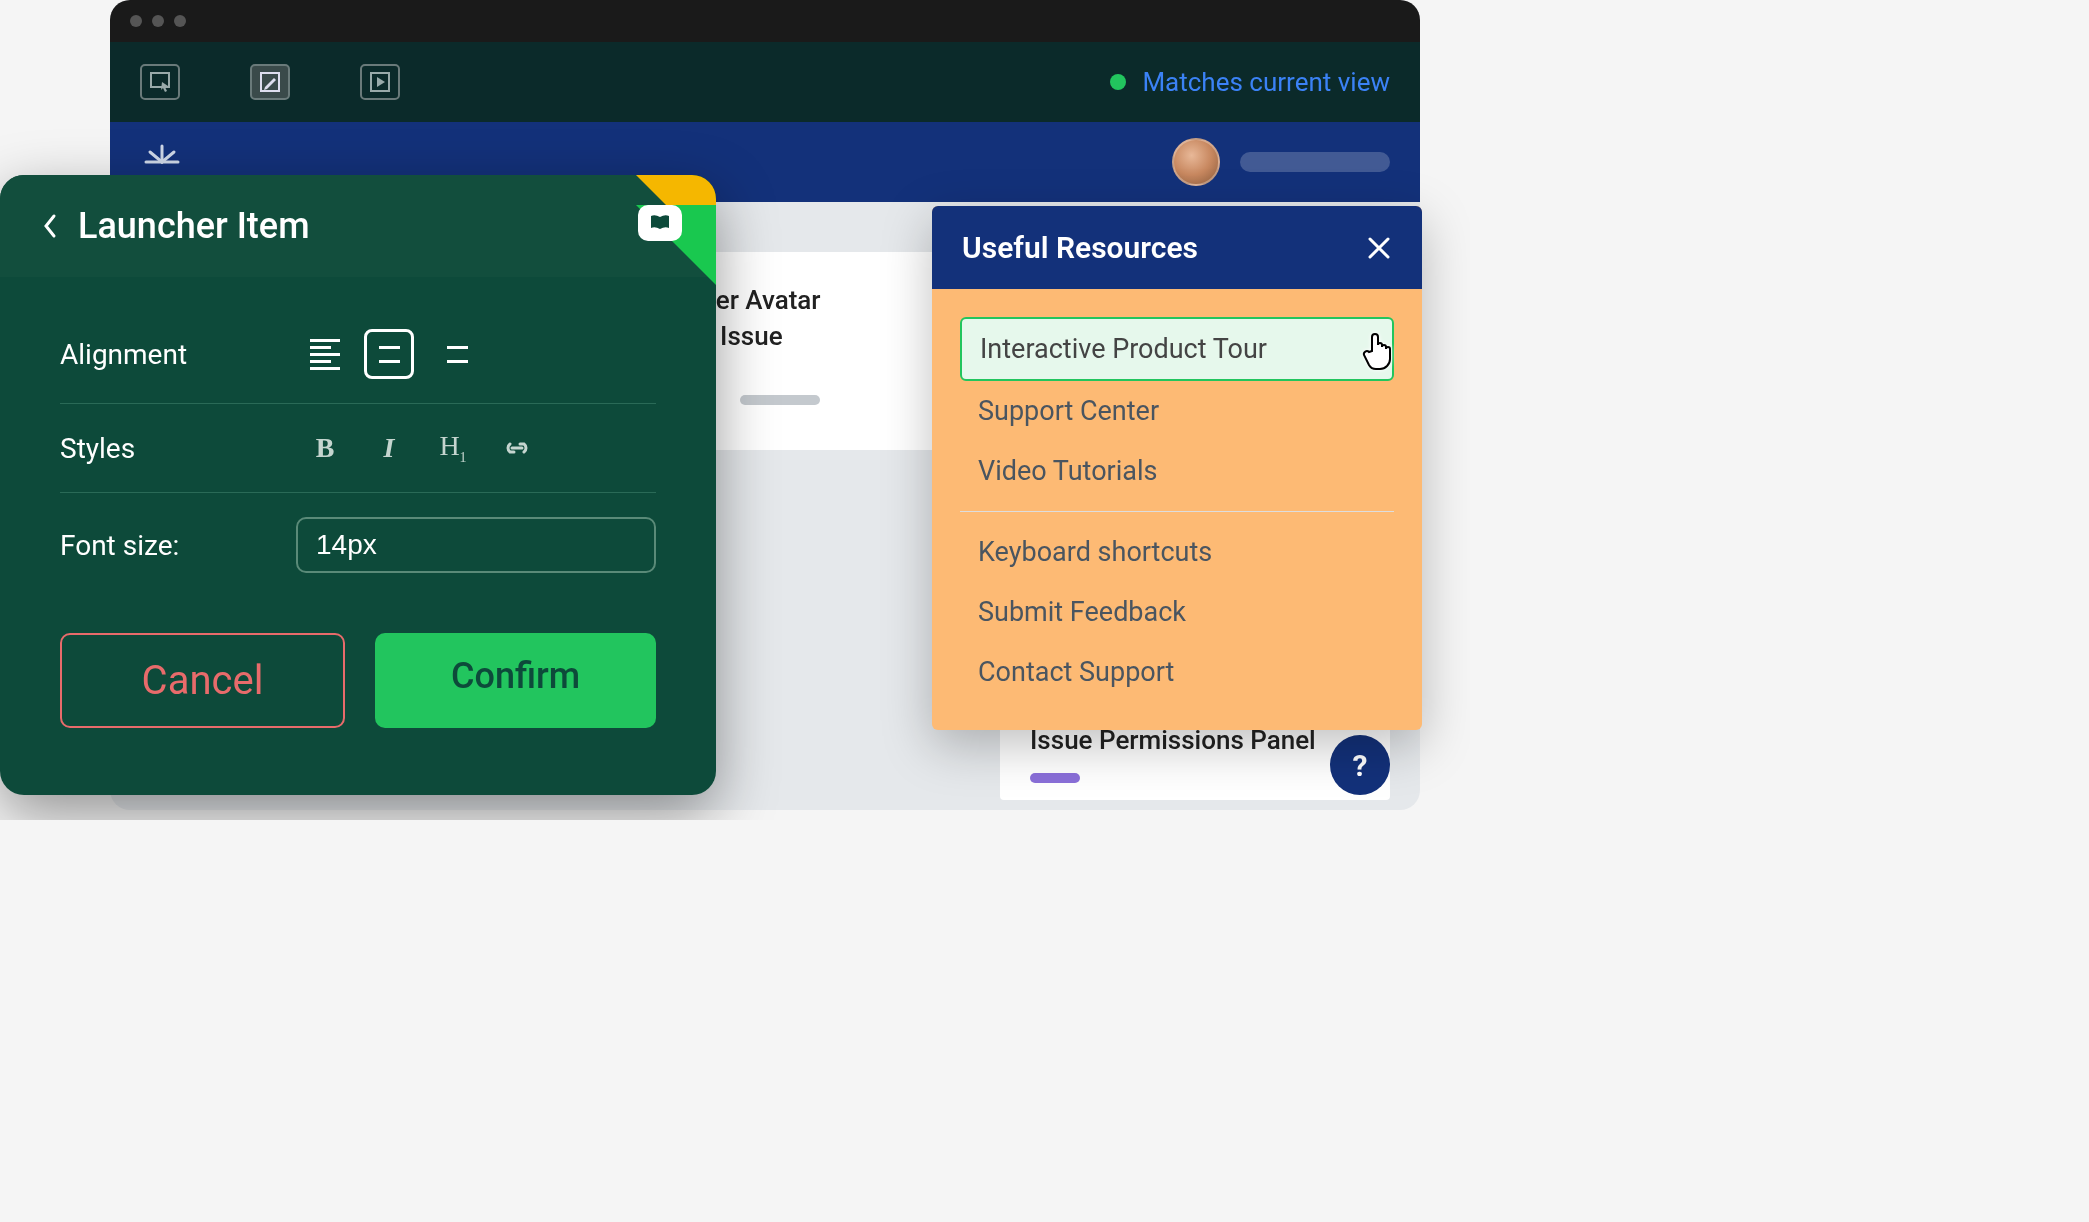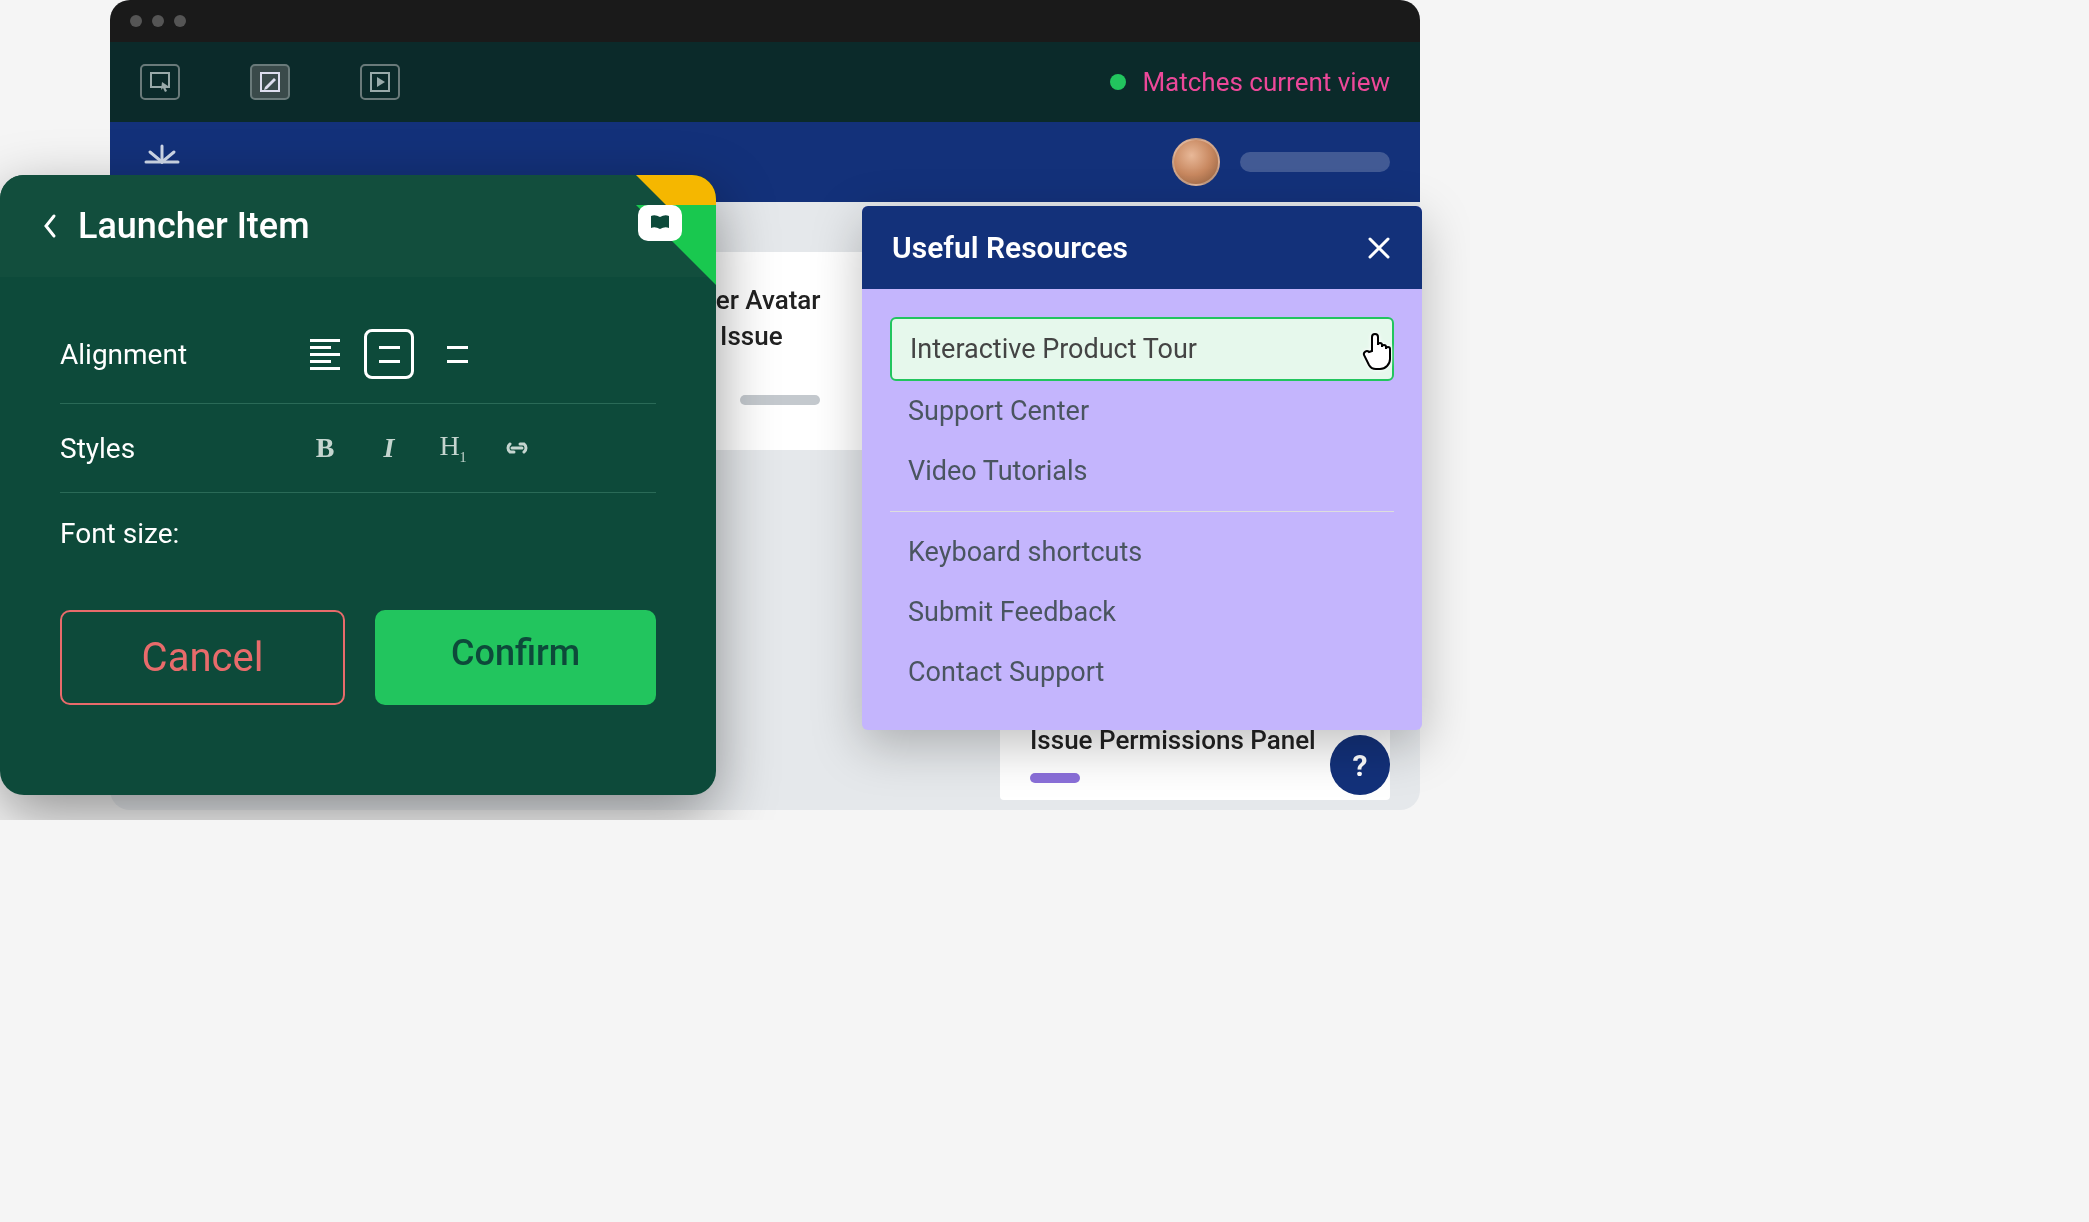--- a/index.html
+++ b/index.html
@@ -56,21 +56,21 @@
       color: #9aa;
     }
     .toolbar-btn.active {
       background: #3a4a4a;
     }
     .toolbar-spacer { flex: 1; }
     .status-indicator {
       display: flex;
       align-items: center;
       gap: 16px;
-      color: #ec4899;
+      color: #3b82f6;
       font-size: 26px;
     }
     .status-dot {
       width: 16px;
       height: 16px;
       border-radius: 50%;
       background: #22c55e;
     }
 
     
@@ -323,22 +323,22 @@
       font-size: 36px;
       font-weight: 500;
       text-align: center;
     }
 
     
     .resources-pop {
       position: absolute;
       right: 48px;
       top: 206px;
-      width: 560px;
-      background: #c4b5fd;
+      width: 490px;
+      background: #fdba74;
       border-radius: 6px;
       box-shadow: 0 15px 50px rgba(0,0,0,0.25);
       overflow: hidden;
     }
     .resources-header {
       background: #13317a;
       color: #fff;
       padding: 24px 30px;
       display: flex;
       align-items: center;
@@ -535,20 +535,21 @@
         <div class="style-btn">
           <svg width="30" height="24" viewBox="0 0 30 24">
               <path d="M8 8 a5 5 0 0 0 0 8 l4 0 M22 16 a5 5 0 0 0 0 -8 l-4 0 M10 12 L20 12" stroke="#c5d5cf" stroke-width="3" fill="none" stroke-linecap="round"></path>
             </svg>
         </div>
       </div>
     </div>
 
     <div class="setting-row" style="border-bottom:0">
       <div class="setting-label">Font size:</div>
+      <input class="font-input" value="14px" style="">
     </div>
 
     <div class="launcher-actions">
       <div class="btn-cancel">Cancel</div>
       <div class="btn-confirm">Confirm</div>
     </div>
   </div>
 </div>
 
 <div class="resources-pop">

